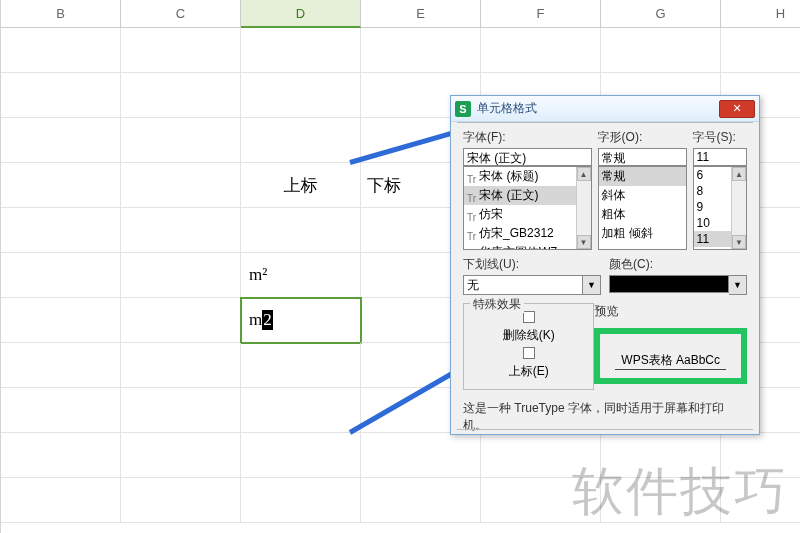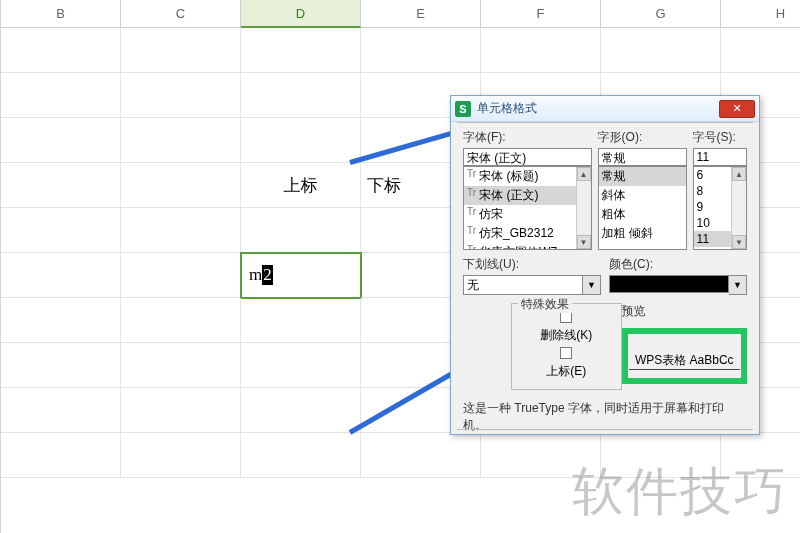--- a/index.html
+++ b/index.html
@@ -107,21 +107,21 @@
   .section { flex:1; }
   .lbl { color:#333; font-size:12px; margin-bottom:2px;}
   .txtfield {
     width:100%; height:18px; background:#fff; border:1px solid #888;
     padding:1px 3px; font-size:12px;
   }
   .listbox {
     width:100%; height:84px; background:#fff; border:1px solid #888;
     overflow:hidden; position:relative;
   }
-  .listbox .item { padding:1px 3px; font-size:12px; white-space:nowrap; display:flex; align-items:flex-start; gap:3px;}
+  .listbox .item { padding:1px 3px; font-size:12px; white-space:nowrap; display:flex; align-items:flex-end; gap:3px;}
   .listbox .item.sel { background:#d6d6d6; }
   .listbox .item .fico { font-size:10px; color:#777;}
   .scrollbar {
     position:absolute; right:0; top:0; width:15px; height:100%;
     background:#efefef; border-left:1px solid #ccc;
   }
   .scrollbar .arr { height:14px;background:#ddd;border:1px solid #bbb;display:flex;align-items:center;justify-content:center;font-size:8px;color:#555;}
   .formrow2 { display:flex; gap:8px; margin-top:6px;}
   .combo {
     display:flex; height:20px;
@@ -230,20 +230,29 @@
     </div>
     <div class="row">
         <div class="cell"></div>
         <div class="cell"></div>
         <div class="cell"></div>
         <div class="cell"></div>
         <div class="cell"></div>
         <div class="cell"></div>
         <div class="cell"></div>
       </div>
+    <div class="row">
+      <div class="cell"></div>
+        <div class="cell"></div>
+      <div class="cell" style="justify-content:flex-start;padding-left:8px;">m²</div>
+      <div class="cell"></div>
+        <div class="cell"></div>
+        <div class="cell"></div>
+        <div class="cell"></div>
+    </div>
     <div class="row">
       <div class="cell"></div>
         <div class="cell"></div>
       <div class="cell edit">
         <span>m</span>
           <span class="selbox">2</span>
       </div>
       <div class="cell"></div>
         <div class="cell"></div>
         <div class="cell"></div>
@@ -375,21 +384,21 @@
       </div>
       <div class="section">
         <div class="lbl">颜色(C):</div>
         <div class="combo">
           <div class="colorsw"></div>
           <div class="cbtn">▼</div>
         </div>
       </div>
     </div>
 
-    <div style="display:flex; gap:0;margin-left:48px;">
+    <div style="display:flex; gap:0;">
       <div class="groupbox" style="flex:1">
         <div class="gtitle">特殊效果</div>
         <div class="chk">
             <div class="box"></div>
             <span>删除线(K)</span>
           </div>
         <div class="chk">
             <div class="box"></div>
             <span>上标(E)</span>
           </div>

